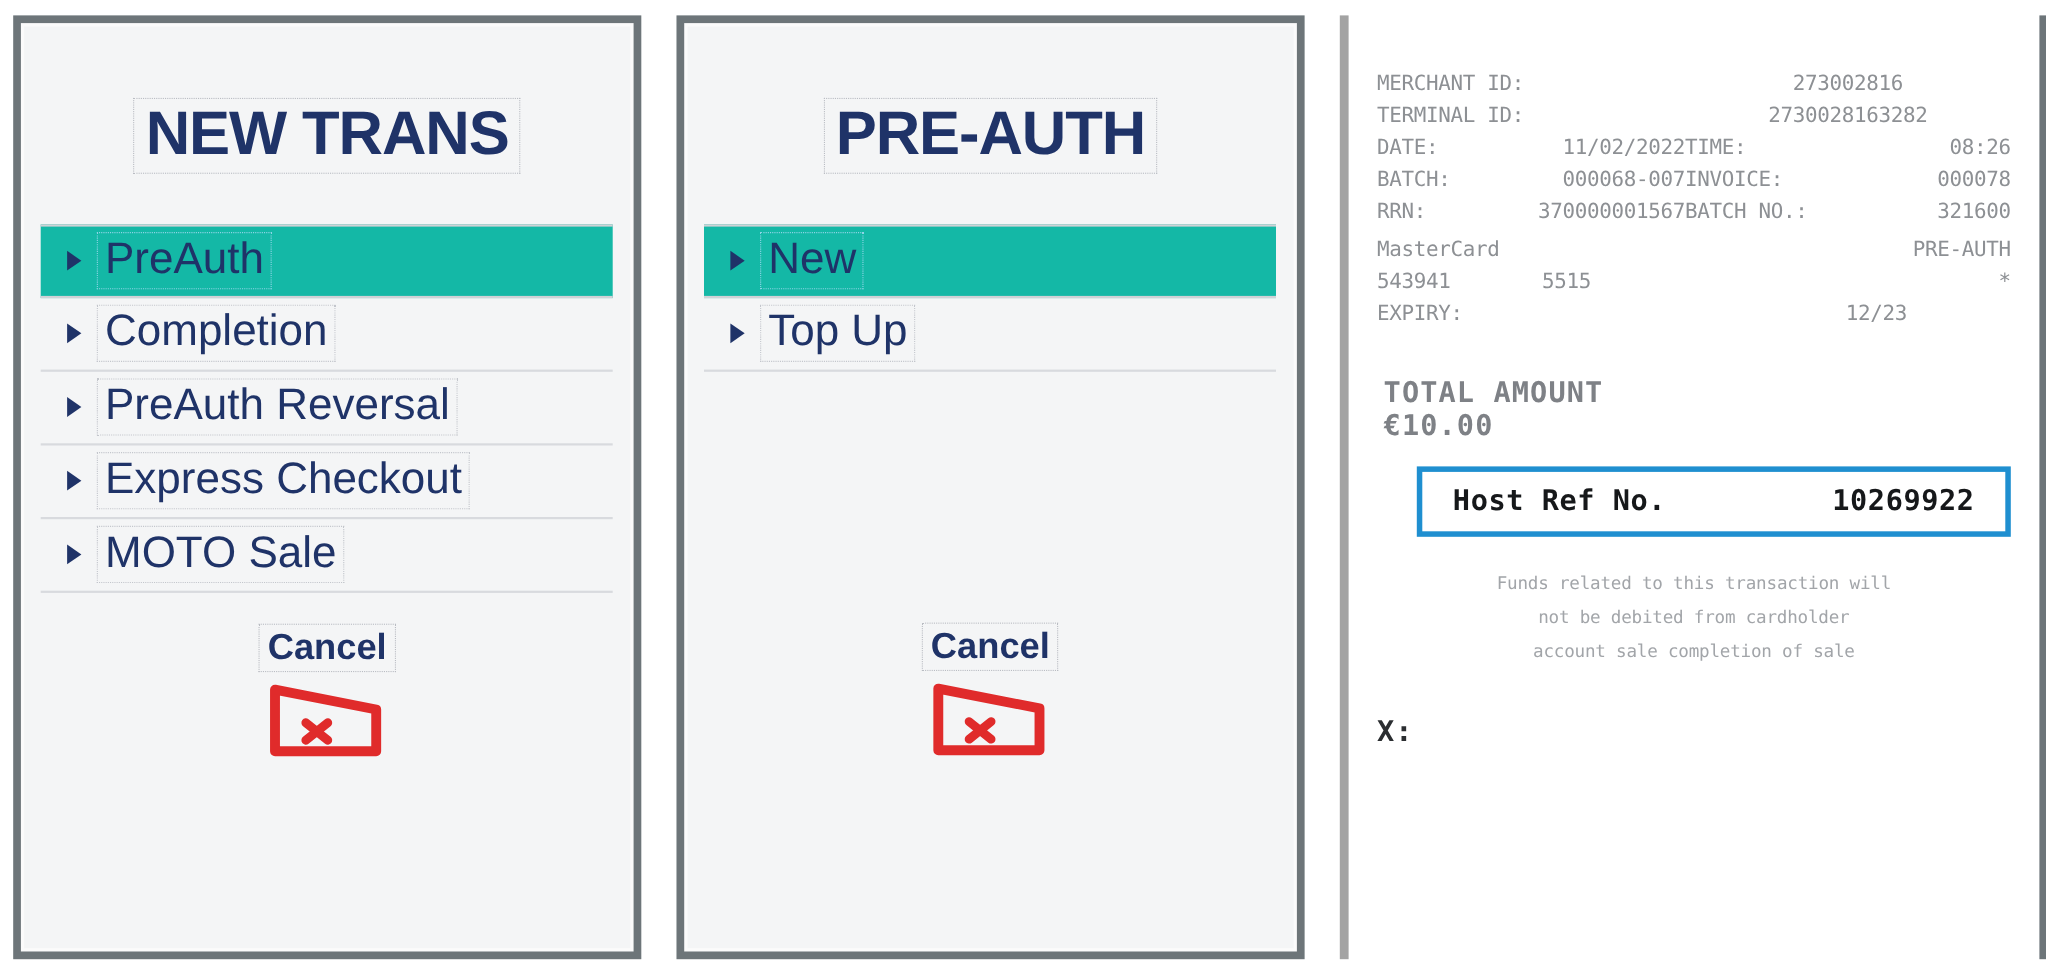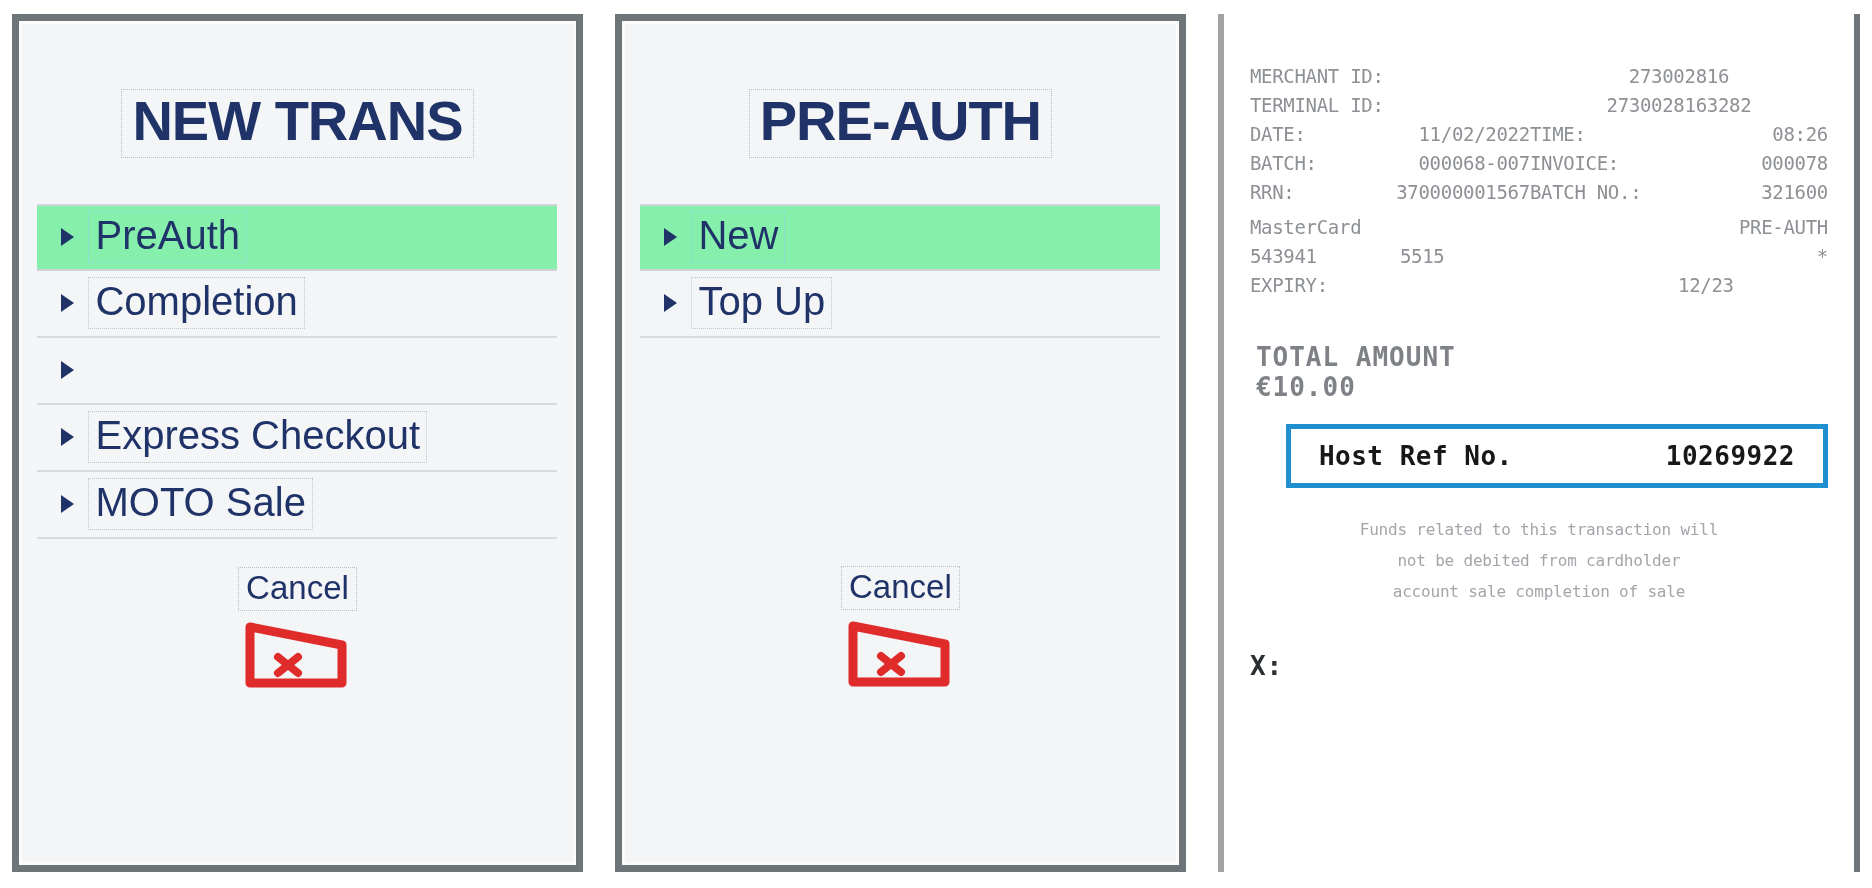--- a/index.html
+++ b/index.html
@@ -54,21 +54,21 @@
   .menu-item {
     position: relative;
     height: 67px;
     display: flex;
     align-items: center;
     padding-left: 24px;
     border-bottom: 2px solid #d8dade;
     background: transparent;
   }
   .menu-item.selected {
-    background: #86efac;
+    background: #14b8a6;
     border-bottom: 2px solid #cfd2d6;
     border-top: 2px solid #cfd2d6;
   }
   .menu-item .caret {
     width: 0; height: 0;
     border-left: 13px solid #1f3368;
     border-top: 9px solid transparent;
     border-bottom: 9px solid transparent;
     margin-right: 14px;
     flex: none;
@@ -88,35 +88,35 @@
 
   .cancel-zone {
     margin-top: 28px;
     width: 520px;
     display: flex;
     flex-direction: column;
     align-items: center;
   }
   .cancel-label {
     font-size: 33px;
-    font-weight: 400;
+    font-weight: 700;
     color: #1f3368;
     border: 1px dotted #b9bcc2;
     padding: 1px 7px 3px 7px;
     line-height: 1.15;
   }
   .cancel-icon { margin-top: 8px; }
 
   
   .receipt {
     position: relative;
     width: 678px;
     height: 858px;
     background: #ffffff;
-    border-left: 6px solid #a3a3a3;
+    border-left: 8px solid #a3a3a3;
     border-right: 6px solid #6d7579;
     border-top: none; border-bottom: none;
     padding: 48px 26px 0 26px;
     font-family: "DejaVu Sans Mono", monospace;
     color: #8d9094;
     overflow: hidden;
   }
   .rc-row {
     display: flex;
     font-size: 19px;
@@ -193,20 +193,21 @@
         <span class="label">PreAuth</span>
       </div>
 
       <div class="menu-item">
         <span class="caret"></span>
         <span class="label">Completion</span>
       </div>
 
       <div class="menu-item">
         <span class="caret"></span>
+        <span class="label">PreAuth Reversal</span>
       </div>
 
       <div class="menu-item">
         <span class="caret"></span>
         <span class="label">Express Checkout</span>
       </div>
 
       <div class="menu-item">
         <span class="caret"></span>
         <span class="label">MOTO Sale</span>

